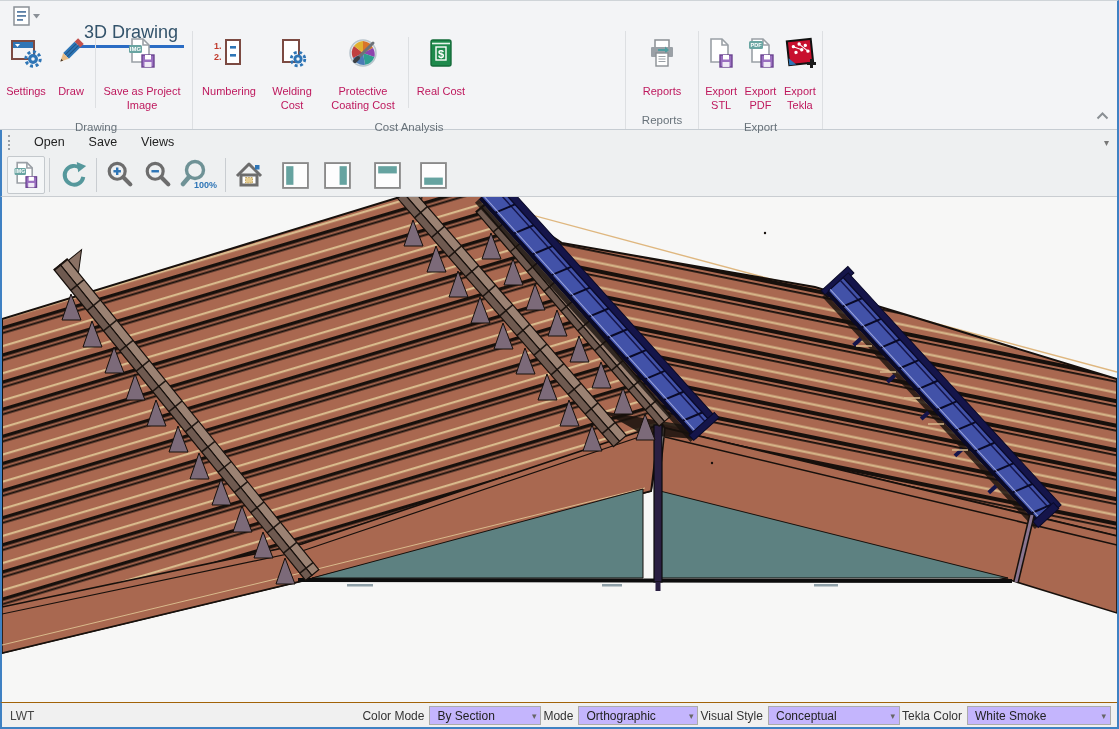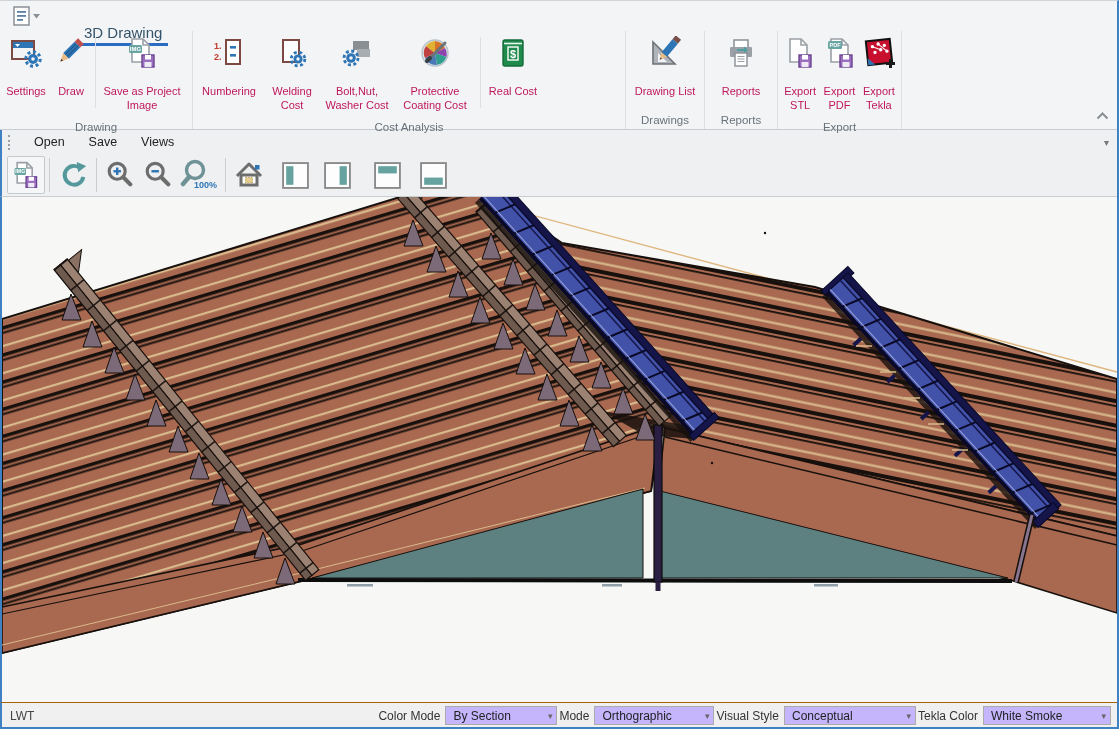--- a/index.html
+++ b/index.html
@@ -3,21 +3,21 @@
 <meta charset="utf-8">
 <style>
   * { margin:0; padding:0; box-sizing:border-box; }
   html,body { width:1119px; height:729px; background:#fff; font-family:"Liberation Sans", sans-serif; }
   .app { width:1119px; height:729px; border-right:2px solid #3f81c3; border-bottom:2px solid #3f81c3; border-top:1px solid #cfd4d8; background:#fff; overflow:hidden; }
 
   
   .ribbon { height:129px; background:#f3f4f6; border-bottom:1px solid #c6ccd2; position:relative; }
   .tab-row { height:30px; display:flex; align-items:center; }
   .app-menu-btn { margin-left:12px; display:flex; align-items:center; cursor:pointer; }
-  .ribbon-tab { margin-left:36px; font-size:15px; color:#33536b; padding:3px 6px 2px 6px; border-bottom:3px solid #2a6cc4;margin-top:35px; }
+  .ribbon-tab { margin-left:36px; font-size:18px; color:#33536b; padding:3px 6px 2px 6px; border-bottom:3px solid #2a6cc4;margin-top:35px; }
   .ribbon-content { height:98px; display:flex; align-items:stretch; }
   .rgroup { display:flex; flex-direction:column; border-right:1px solid #dddfe2; }
   .rgroup-items { flex:1; display:flex; align-items:flex-start; padding:2px 2px 0 2px; }
   .rgroup-label { text-align:center; color:#68727a; font-size:11.5px; padding:1px 0 3px 0;margin-top:8px; }
   .rbtn { display:flex; flex-direction:column; align-items:center; padding-top:2px; cursor:pointer; }
   .rbtn .ricon { height:36px; display:flex; align-items:center; justify-content:center; }
   .rbtn .rlabel { font-size:11px; color:#be185d; text-align:center; line-height:14px; margin-top:13px; }
   .vsep { width:1px; background:#dddfe2; margin:4px 3px; align-self:stretch; }
   .ribbon-collapse { position:absolute; right:8px; bottom:5px; cursor:pointer; }
 
@@ -132,32 +132,20 @@
             <span class="ricon">
               <svg width="34" height="34" viewBox="0 0 34 34">
                 <rect x="8" y="4" width="16" height="22" fill="#fff" stroke="#7c4a42" stroke-width="2"></rect>
                 <circle cx="23" cy="23" r="4.6" fill="#2e75b6"></circle>
                 <circle cx="23" cy="23" r="6.8" fill="none" stroke="#2e75b6" stroke-width="2.8" stroke-dasharray="3 2.5"></circle>
                 <circle cx="23" cy="23" r="1.7" fill="#f3f4f6"></circle>
               </svg>
             </span>
             <span class="rlabel">Welding Cost</span>
           </div>
-          <div class="rbtn" style="width:72px">
-            <span class="ricon">
-              <svg width="34" height="34" viewBox="0 0 34 34">
-                <rect x="13" y="5" width="16" height="9" fill="#8a8f94"></rect>
-                <rect x="17" y="13" width="13" height="8" fill="#a8adb2"></rect>
-                <circle cx="11" cy="22" r="4.8" fill="#2e75b6"></circle>
-                <circle cx="11" cy="22" r="7" fill="none" stroke="#2e75b6" stroke-width="2.8" stroke-dasharray="3 2.5"></circle>
-                <circle cx="11" cy="22" r="1.8" fill="#f3f4f6"></circle>
-              </svg>
-            </span>
-            <span class="rlabel">Bolt,Nut, Washer Cost</span>
-          </div>
           <div class="rbtn" style="width:84px">
             <span class="ricon">
               <svg width="34" height="34" viewBox="0 0 34 34">
                 <circle cx="17" cy="17" r="13" fill="#e4ebf0" stroke="#b8c4cc" stroke-width="1.5"></circle>
                 <path d="M17,17 L17,5 A12,12 0 0 1 27,12 Z" fill="#d8742a"></path>
                 <path d="M17,17 L27,12 A12,12 0 0 1 28.4,21 Z" fill="#8e44ad"></path>
                 <path d="M17,17 L28.4,21 A12,12 0 0 1 19,28.8 Z" fill="#2f9e8f"></path>
                 <path d="M17,17 L19,28.8 A12,12 0 0 1 7,22 Z" fill="#4a7ab5"></path>
                 <path d="M17,17 L7,22 A12,12 0 0 1 8,10 Z" fill="#c04040"></path>
                 <path d="M17,17 L8,10 A12,12 0 0 1 17,5 Z" fill="#e0b030"></path>
@@ -176,40 +164,20 @@
                 <rect x="12" y="11" width="10" height="13" fill="#1e8a4c" stroke="#fff" stroke-width="1.4"></rect>
                 <text x="17" y="21.5" font-size="11" font-weight="bold" fill="#fff" text-anchor="middle" font-family="Liberation Sans, sans-serif">$</text>
               </svg>
             </span>
             <span class="rlabel">Real Cost</span>
           </div>
         </div>
         <div class="rgroup-label">Cost Analysis</div>
       </div>
 
-      <div class="rgroup" style="width:79px">
-        <div class="rgroup-items" style="justify-content:center">
-          <div class="rbtn" style="width:66px">
-            <span class="ricon">
-              <svg width="34" height="34" viewBox="0 0 34 34">
-                <polygon points="5,6 27,28 5,28" fill="#aeb4ba" stroke="#6d7278" stroke-width="1.6"></polygon>
-                <polygon points="10,17 19,26 10,26" fill="#f3f4f6"></polygon>
-                <g transform="rotate(40 21 12)">
-                  <rect x="18" y="-2" width="7" height="5" fill="#7a4f4a"></rect>
-                  <rect x="18" y="3" width="7" height="17" fill="#2e75b6"></rect>
-                  <polygon points="18,20 25,20 21.5,27" fill="#e8bc84"></polygon>
-                  <polygon points="20.4,24.8 22.6,24.8 21.5,27" fill="#4a3a2a"></polygon>
-                </g>
-              </svg>
-            </span>
-            <span class="rlabel">Drawing List</span>
-          </div>
-        </div>
-        <div class="rgroup-label">Drawings</div>
-      </div>
 
       <div class="rgroup" style="width:73px">
         <div class="rgroup-items" style="justify-content:center">
           <div class="rbtn" style="width:60px">
             <span class="ricon">
               <svg width="34" height="34" viewBox="0 0 34 34">
                 <rect x="10" y="4" width="14" height="8" fill="#fff" stroke="#8a8f94" stroke-width="1.5"></rect>
                 <rect x="6" y="11" width="22" height="10" rx="1" fill="#9aa0a6"></rect>
                 <path d="M13,13 h7 v-2.5 l4,3.5 -4,3.5 v-2.5 h-7 Z" fill="#4f9ea0"></path>
                 <rect x="11" y="17" width="12" height="13" fill="#fff" stroke="#8a8f94" stroke-width="1.4"></rect>
@@ -567,20 +535,20 @@
     <span class="sb-field">
       <span class="sb-label">Visual Style</span>
       <span class="combo" style="width:132px">
         <span class="combo-value">Conceptual</span>
         <span class="combo-arrow">▾</span>
       </span>
     </span>
 
     <span class="sb-field">
       <span class="sb-label">Tekla Color</span>
-      <span class="combo" style="width:128px">
+      <span class="combo" style="width:144px">
         <span class="combo-value">White Smoke</span>
         <span class="combo-arrow">▾</span>
       </span>
     </span>
   </div>
 
 </div>
 
 </body></html>

